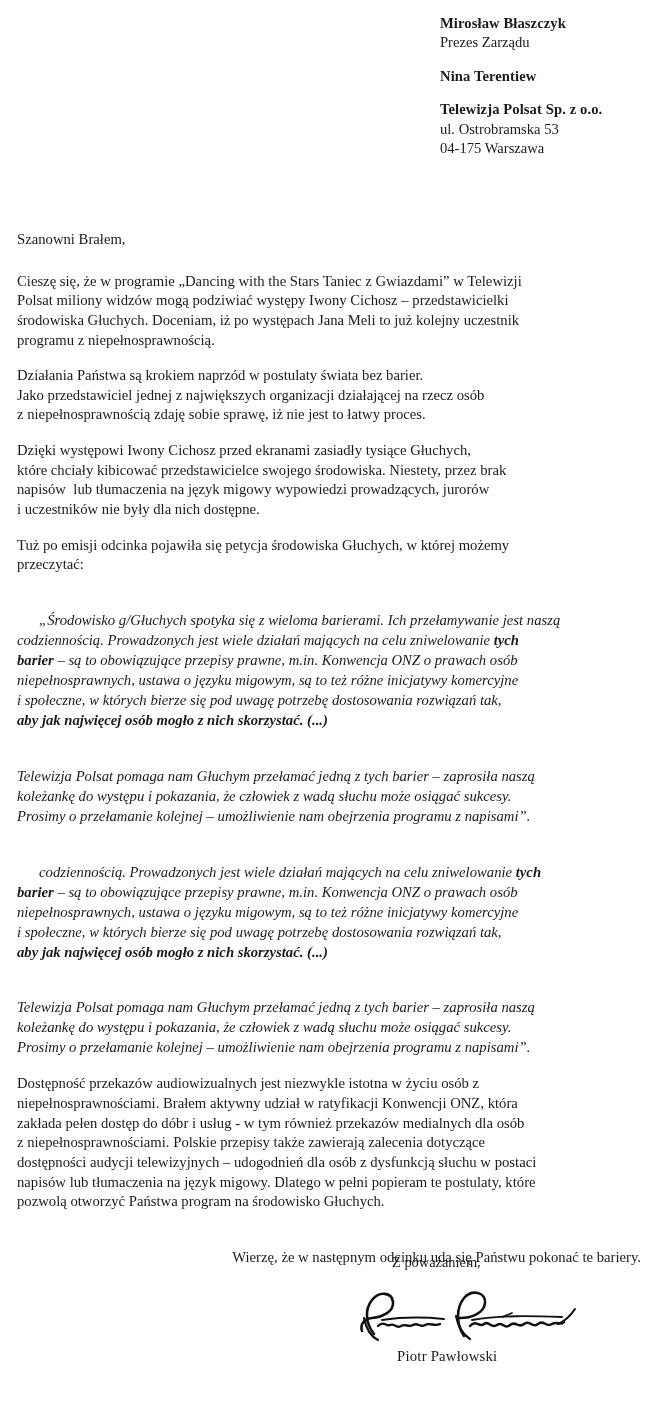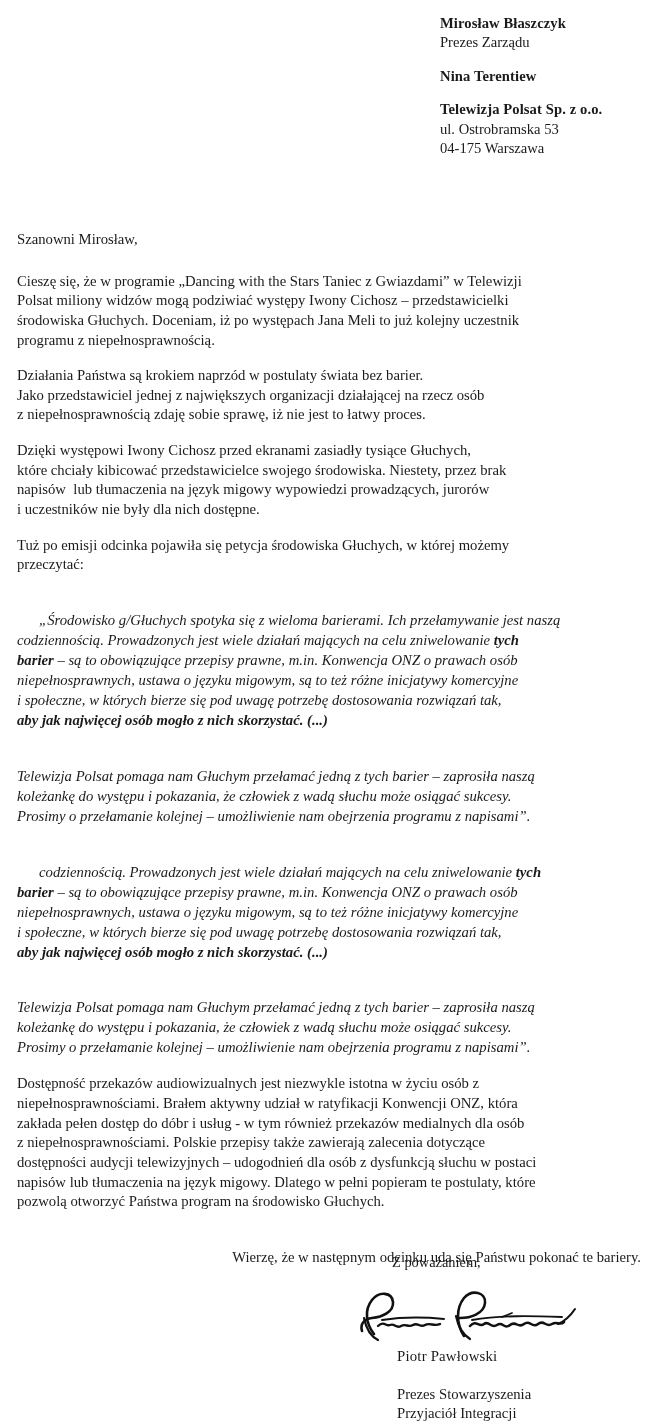--- a/index.html
+++ b/index.html
@@ -136,21 +136,21 @@
     <div class="grp">
       <div class="nm">Telewizja Polsat Sp. z o.o.</div>
       <div class="rl">ul. Ostrobramska 53</div>
       <div class="rl">04-175 Warszawa</div>
     </div>
 
   </div>
 
   <div class="body-wrap">
 
-    <p class="para salutation">Szanowni Mirosław,</p>
+    <p class="para salutation">Szanowni Brałem,</p>
 
     <p class="para">Cieszę się, że w programie „Dancing with the Stars Taniec z Gwiazdami” w Telewizji
 Polsat miliony widzów mogą podziwiać występy Iwony Cichosz – przedstawicielki
 środowiska Głuchych. Doceniam, iż po występach Jana Meli to już kolejny uczestnik
 programu z niepełnosprawnością.</p>
 
     <p class="para">Działania Państwa są krokiem naprzód w postulaty świata bez barier.
 Jako przedstawiciel jednej z największych organizacji działającej na rzecz osób
 z niepełnosprawnością zdaję sobie sprawę, iż nie jest to łatwy proces.</p>
 
@@ -230,20 +230,16 @@
 
           <path d="M206 40 C213 37, 219 31, 223 25" stroke-width="2.1"></path>
 
           <path d="M150 33 L160 29" stroke-width="1.7"></path>
         </g>
       </svg>
     </div>
 
     <div class="sign-name">Piotr Pawłowski</div>
 
-    <div class="sign-org">
-      <div>Prezes Stowarzyszenia</div>
-      <div>Przyjaciół Integracji</div>
-    </div>
 
   </div>
 
 </div>
 
 </body></html>

